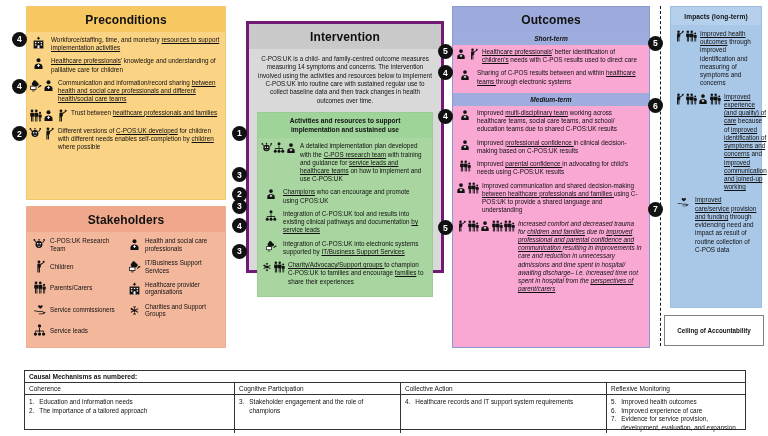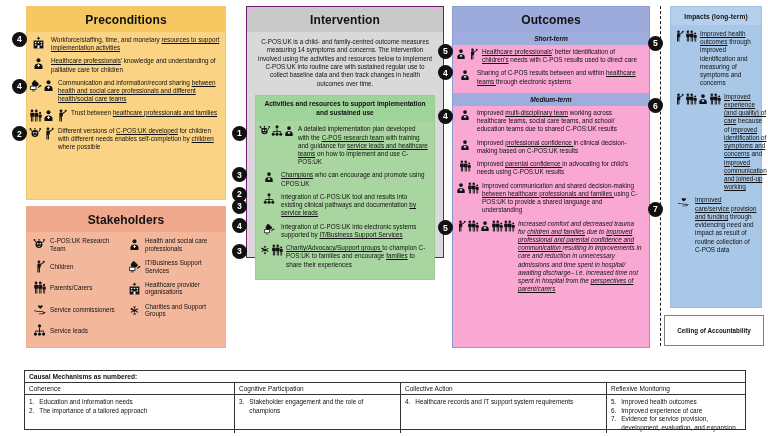--- a/index.html
+++ b/index.html
@@ -53,21 +53,22 @@
   .stk-row {
     display: flex; align-items: center; gap: 4px;
     margin-bottom: 6.5px; min-height: 15px;
   }
   .stk-row .lbl { font-size: 6.3px; line-height: 1.22; color: #111; }
 
   
   #interv {
     left: 246px; width: 198px; height: 252px;
     background: #d9d9d9;
-    border: 1px solid #701a75;
+    border: 3px solid #701a75;
+    margin-top: 15px;
   }
   #interv .col-head { background: #c9c9c9; }
   #interv-desc {
     font-size: 6.3px; line-height: 1.33; text-align: center;
     color: #111; padding: 6px 9px 7px;
   }
   #act-box {
     margin: 0 8px 6px; background: #a9d6a0; border: 1px solid #9ccb93;
   }
   #act-head {

